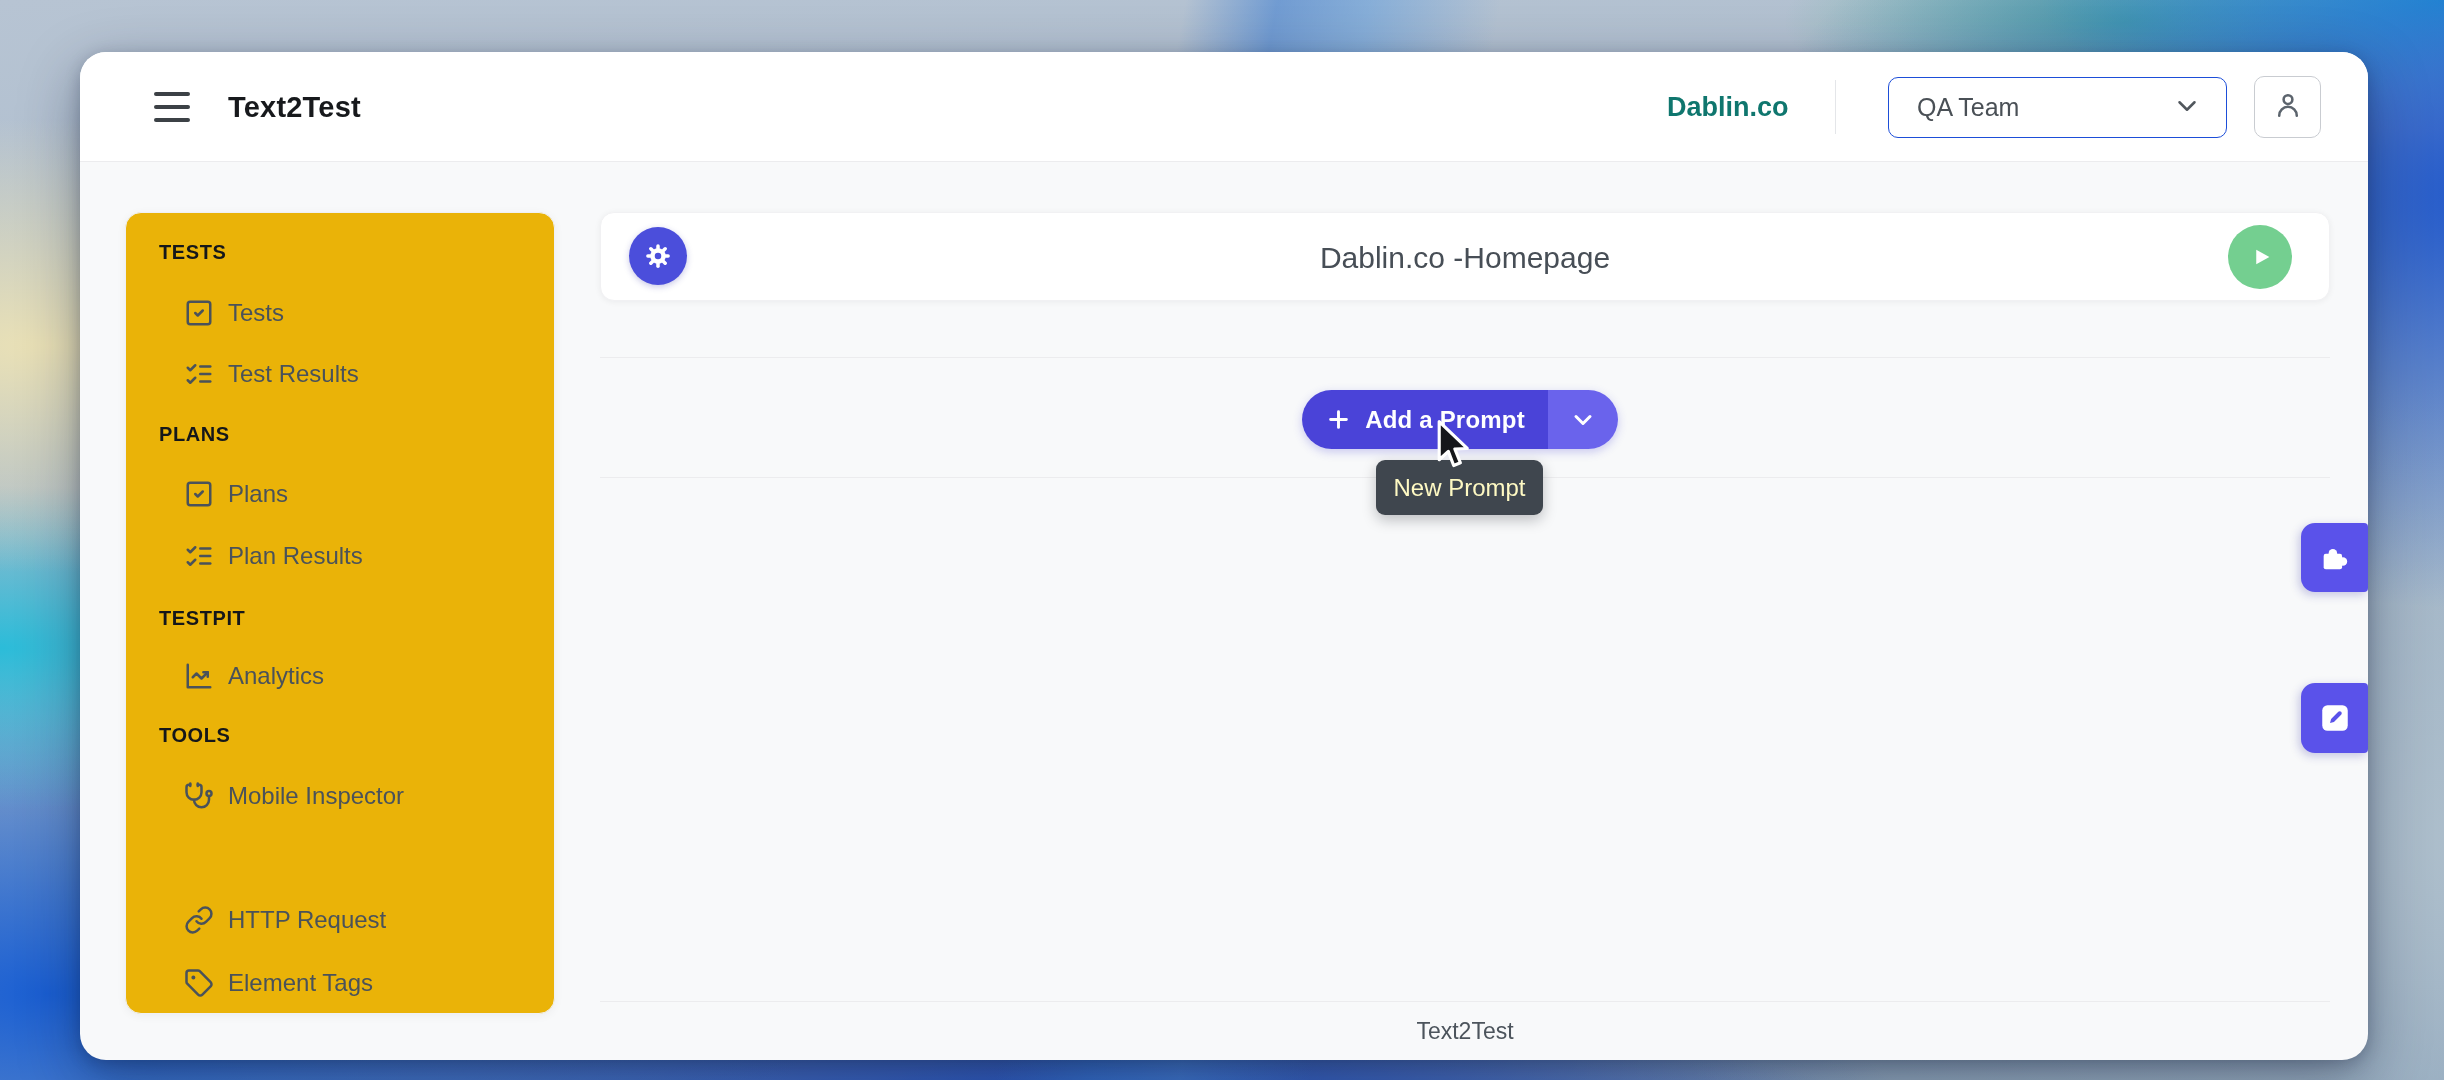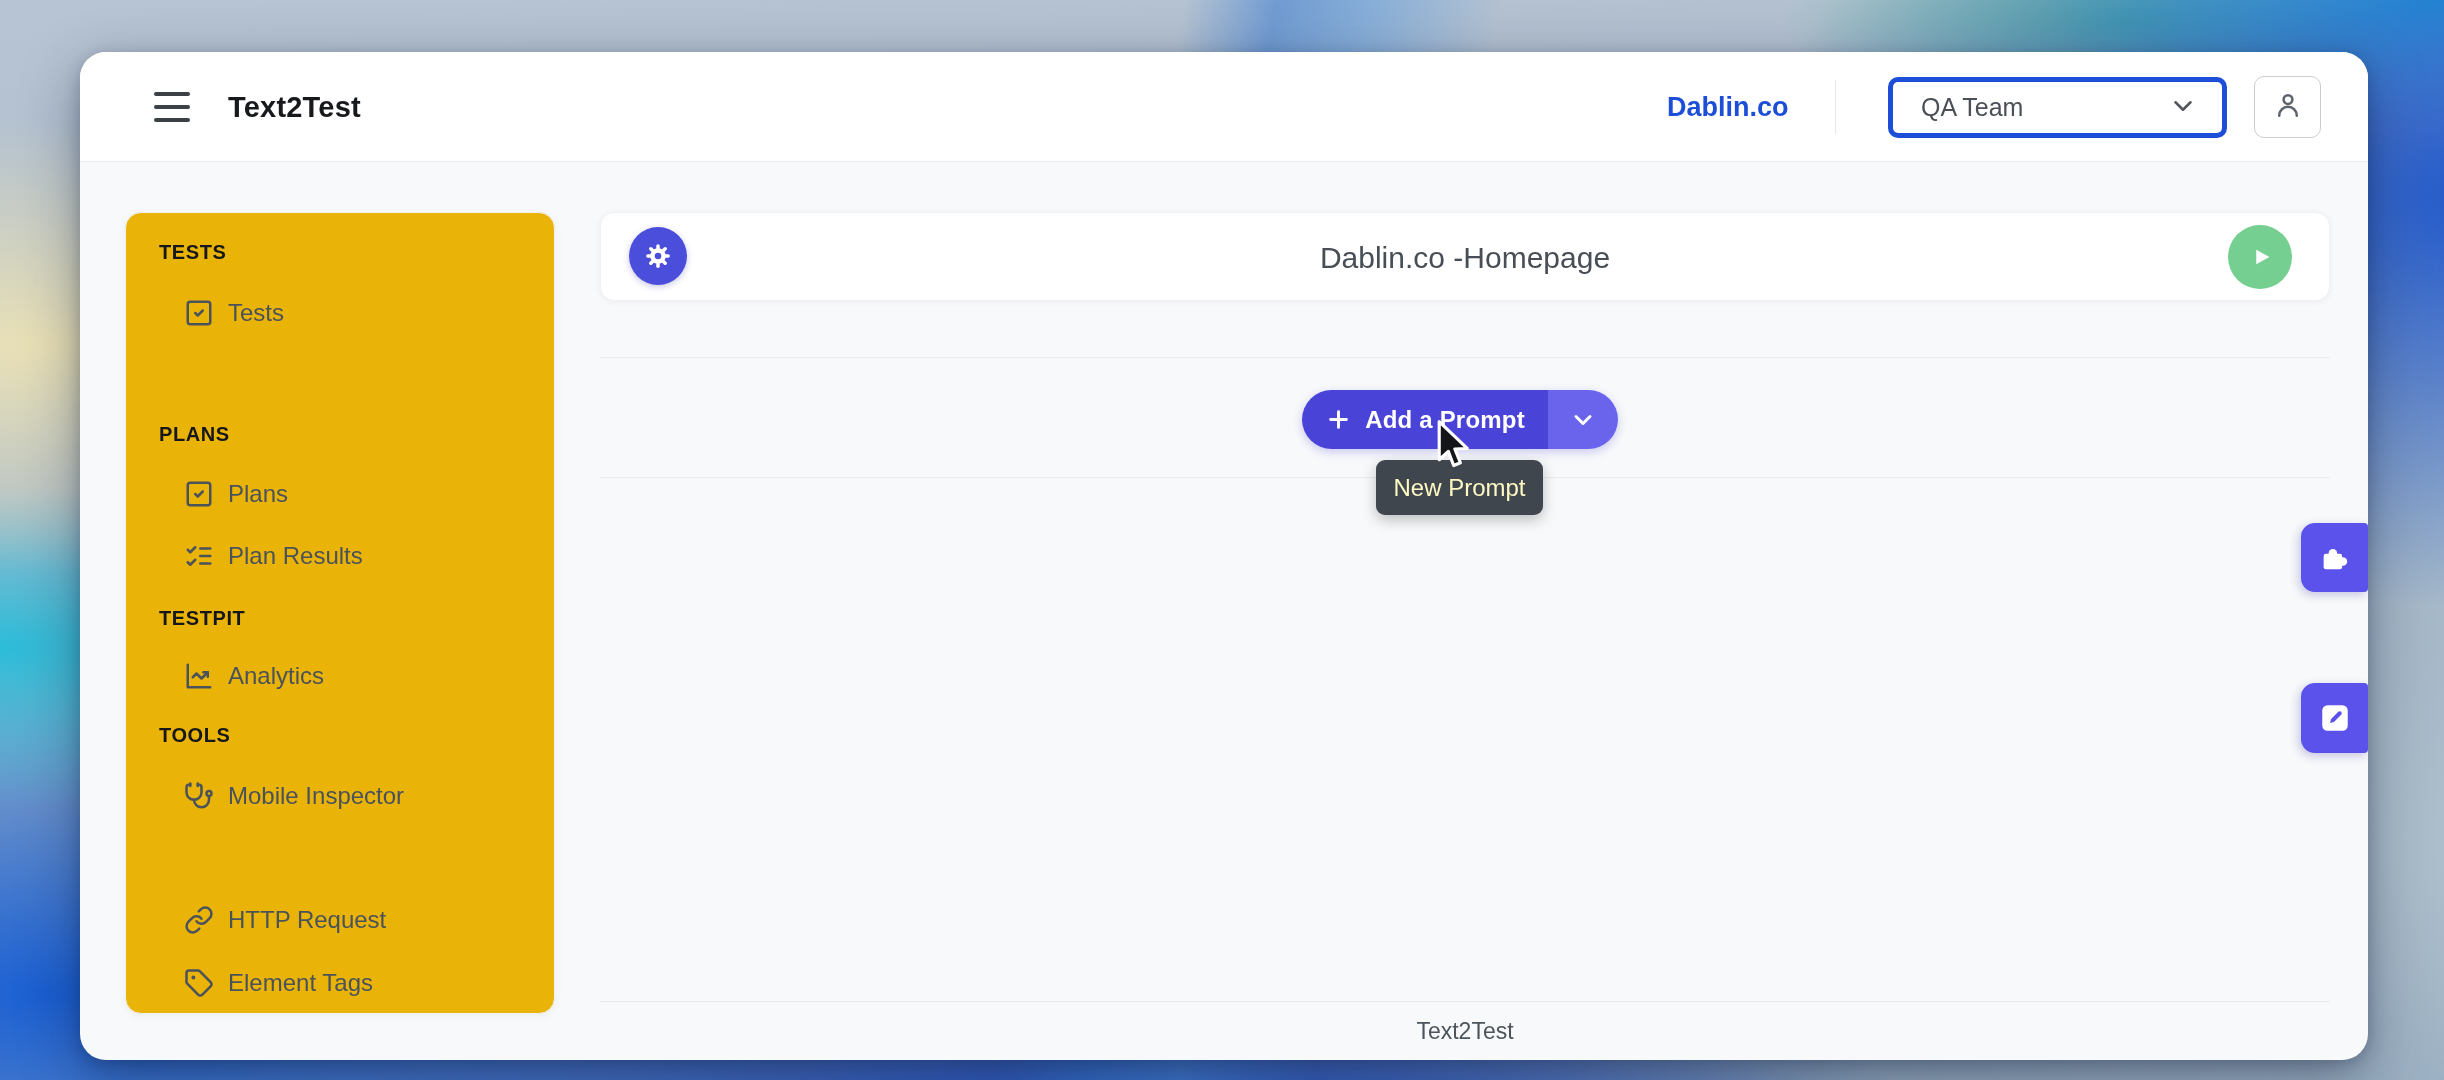--- a/index.html
+++ b/index.html
@@ -34,26 +34,26 @@
   .app-header {
     position:absolute; left:0; top:0; width:2288px; height:110px;
     background:#ffffff; border-bottom:1px solid #ececee;
   }
   .hdr-left { position:absolute; left:74px; top:0; height:110px; display:flex; align-items:center; gap:38px; }
   .hamburger { width:36px; height:30px; display:flex; flex-direction:column; justify-content:space-between; cursor:pointer; }
   .hamburger span { display:block; height:4px; border-radius:2px; background:#3c4146; }
   .app-title { font-size:29px; font-weight:700; color:#17191c; letter-spacing:.2px; }
 
   .project-name { position:absolute; left:1587px; top:0; height:110px; display:flex; align-items:center;
-    font-size:27px; font-weight:700; color:#1d4ed8; }
+    font-size:27px; font-weight:700; color:#0f766e; }
   .hdr-vdivider { position:absolute; left:1755px; top:28px; width:1px; height:54px; background:#e4e6e9; }
 
   .team-select {
     position:absolute; left:1808px; top:25px; width:339px; height:61px;
-    background:#fff; border:5px solid #1d4ed8; border-radius:10px;
+    background:#fff; border:1px solid #1d4ed8; border-radius:10px;
     display:flex; align-items:center; justify-content:space-between;
     padding:0 24px 0 28px; cursor:pointer;text-align:right;
   }
   .team-select .value { font-size:25px; color:#4a5056; }
 
   .user-button {
     position:absolute; left:2174px; top:24px; width:67px; height:62px;
     background:#fff; border:1px solid #c9ccd1; border-radius:10px;
     display:flex; align-items:center; justify-content:center; cursor:pointer;
   }
@@ -178,20 +178,30 @@
     <div class="sidebar">
 
       <div class="side-section-label" style="top:26px">TESTS</div>
 
       <div class="side-item" style="top:80px">
         <svg class="stroke-ic" width="30" height="30" viewBox="0 0 24 24">
             <rect x="3" y="3" width="18" height="18" rx="2"></rect>
             <path d="m9 12 2 2 4-4"></path>
           </svg>
         <span class="label">Tests</span>
+      </div>
+      <div class="side-item" style="top:141px">
+        <svg class="stroke-ic" width="30" height="30" viewBox="0 0 24 24">
+            <path d="m3 17 2 2 4-4"></path>
+            <path d="m3 7 2 2 4-4"></path>
+            <path d="M13 6h8"></path>
+            <path d="M13 12h8"></path>
+            <path d="M13 18h8"></path>
+          </svg>
+        <span class="label">Test Results</span>
       </div>
 
       <div class="side-section-label" style="top:208px">PLANS</div>
 
       <div class="side-item" style="top:261px">
         <svg class="stroke-ic" width="30" height="30" viewBox="0 0 24 24">
             <rect x="3" y="3" width="18" height="18" rx="2"></rect>
             <path d="m9 12 2 2 4-4"></path>
           </svg>
         <span class="label">Plans</span>

